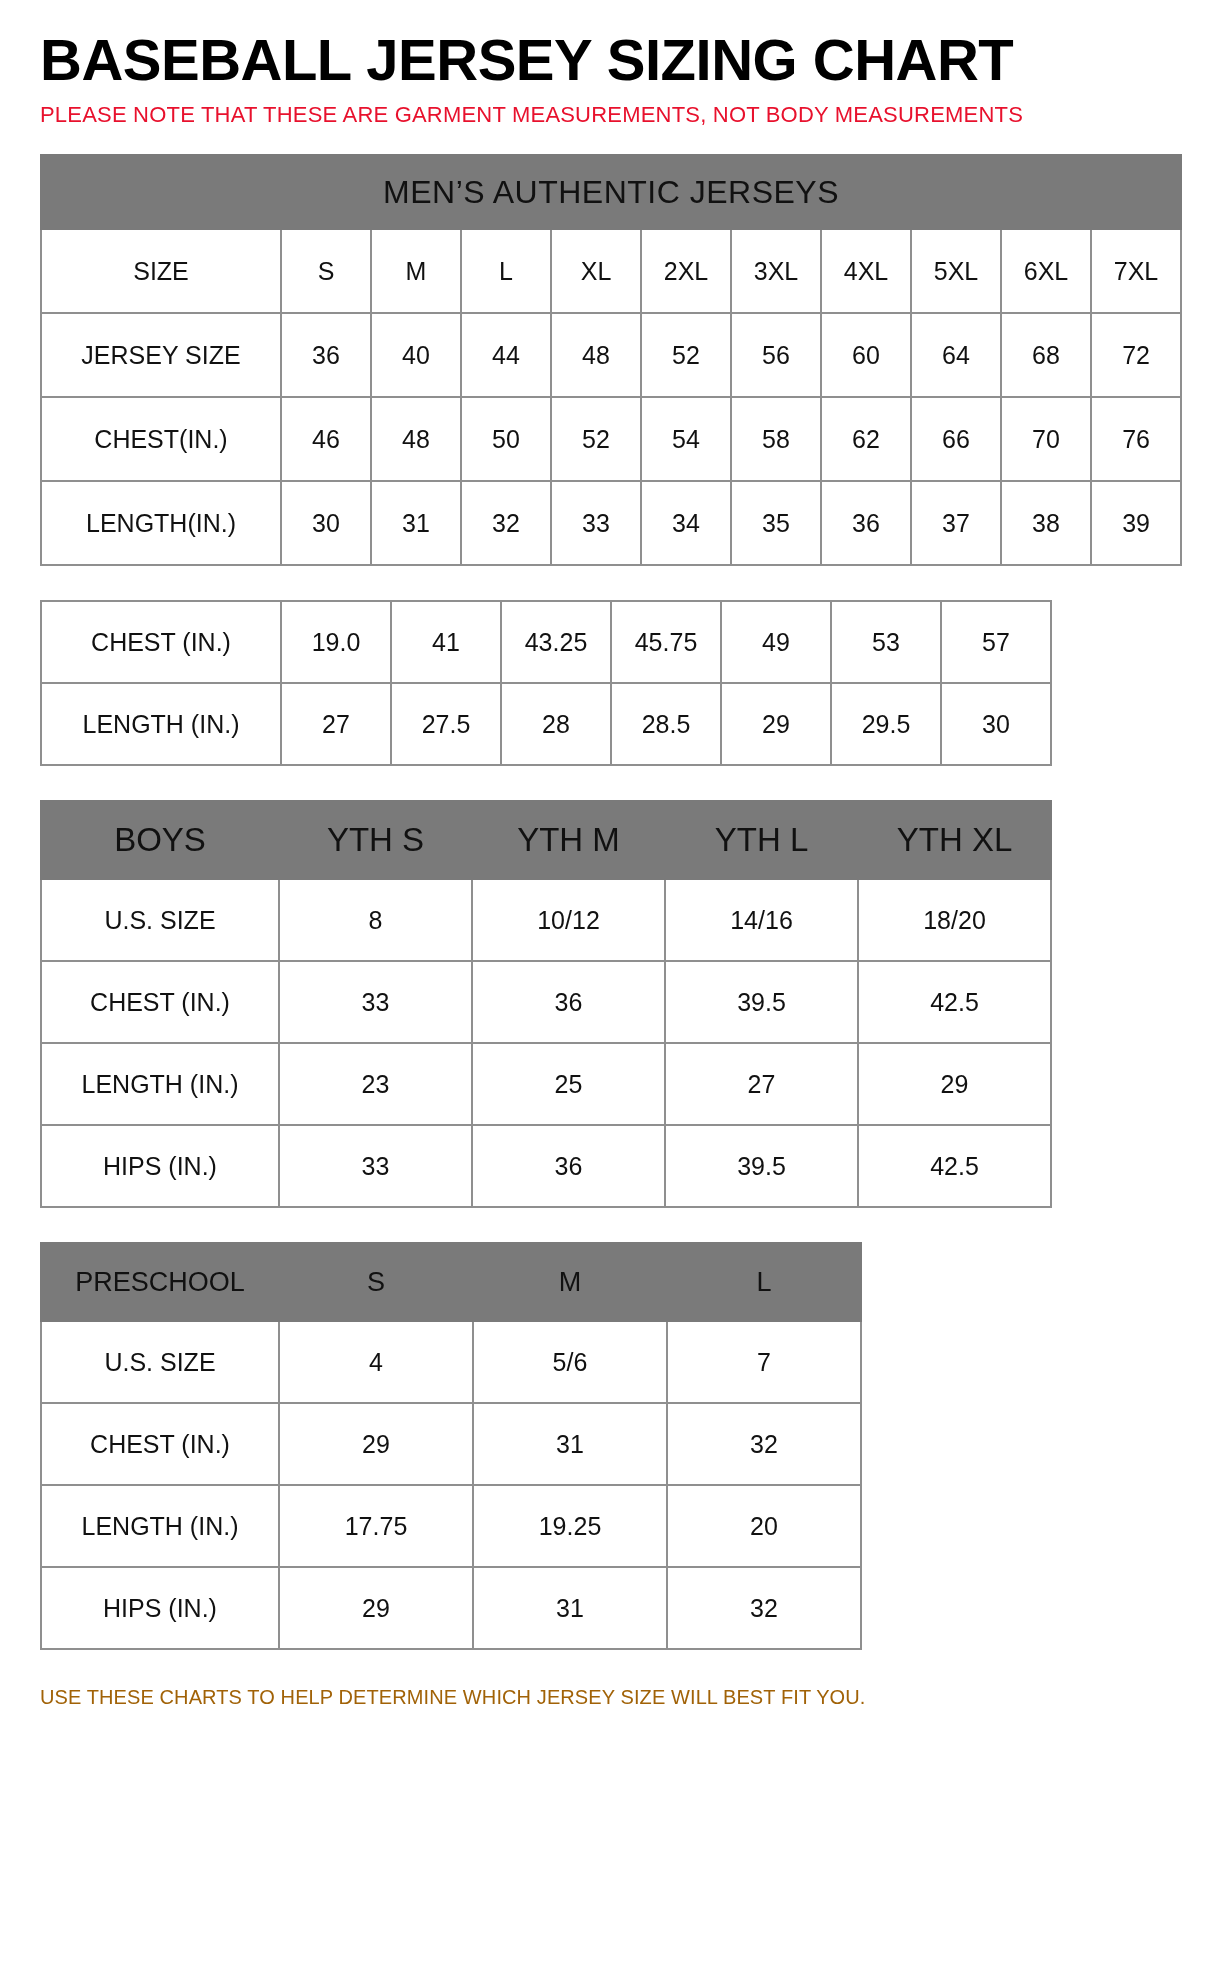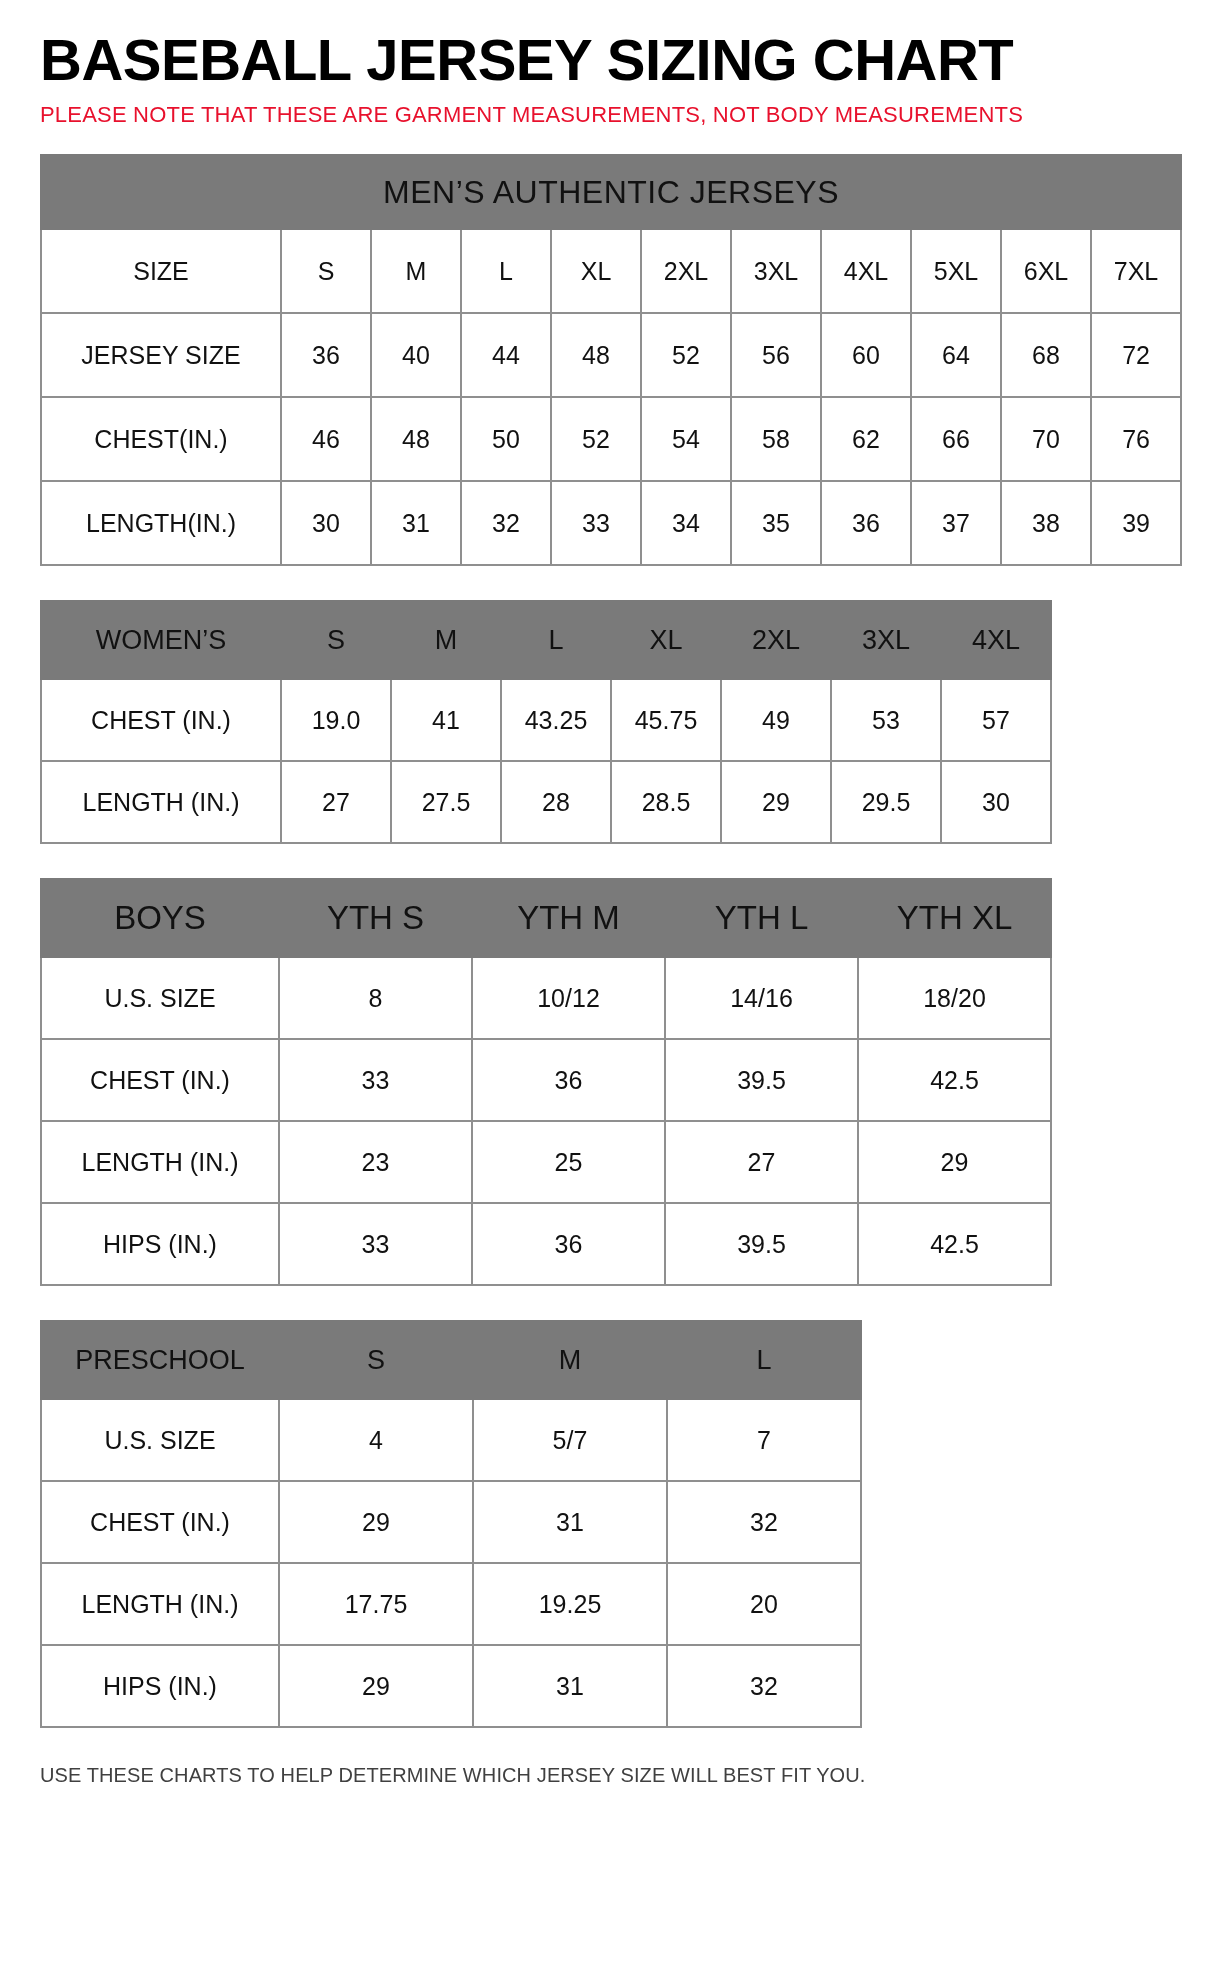--- a/index.html
+++ b/index.html
@@ -28,21 +28,21 @@
     line-height: 1.05;
   }
   .note {
     color: #e8112d;
     font-size: 22px;
     line-height: 1.25;
     margin: 0 0 26px 0;
     letter-spacing: 0.2px;
   }
   .footer-note {
-    color: #404040;
+    color: #a16207;
     font-size: 20px;
     line-height: 1.3;
     margin: 22px 0 30px 0;
     letter-spacing: 0.1px;
   }
   table.chart {
     border-collapse: collapse;
     table-layout: fixed;
     margin-bottom: 34px;
     padding-left: 37px;
@@ -205,30 +205,20 @@
       <col style="width:240px">
       <col style="width:110px">
         <col style="width:110px">
         <col style="width:110px">
       <col style="width:110px">
         <col style="width:110px">
         <col style="width:110px">
         <col style="width:110px">
     </colgroup>
     <tbody>
-      <tr class="head-row">
-        <td class="band">WOMEN’S</td>
-        <td class="band">S</td>
-        <td class="band">M</td>
-        <td class="band">L</td>
-        <td class="band">XL</td>
-        <td class="band">2XL</td>
-        <td class="band">3XL</td>
-        <td class="band">4XL</td>
-      </tr>
 
 
       <tr class="data-row">
         <td>CHEST (IN.)</td>
         <td>19.0</td>
         <td>41</td>
         <td>43.25</td>
         <td>45.75</td>
         <td>49</td>
         <td>53</td>
@@ -311,21 +301,21 @@
       <tr class="head-row">
         <td class="band">PRESCHOOL</td>
         <td class="band">S</td>
         <td class="band">M</td>
         <td class="band">L</td>
       </tr>
 
       <tr class="data-row">
         <td>U.S. SIZE</td>
         <td>4</td>
-        <td>5/7</td>
+        <td>5/6</td>
         <td>7</td>
       </tr>
 
       <tr class="data-row">
         <td>CHEST (IN.)</td>
         <td>29</td>
         <td>31</td>
         <td>32</td>
       </tr>
 

